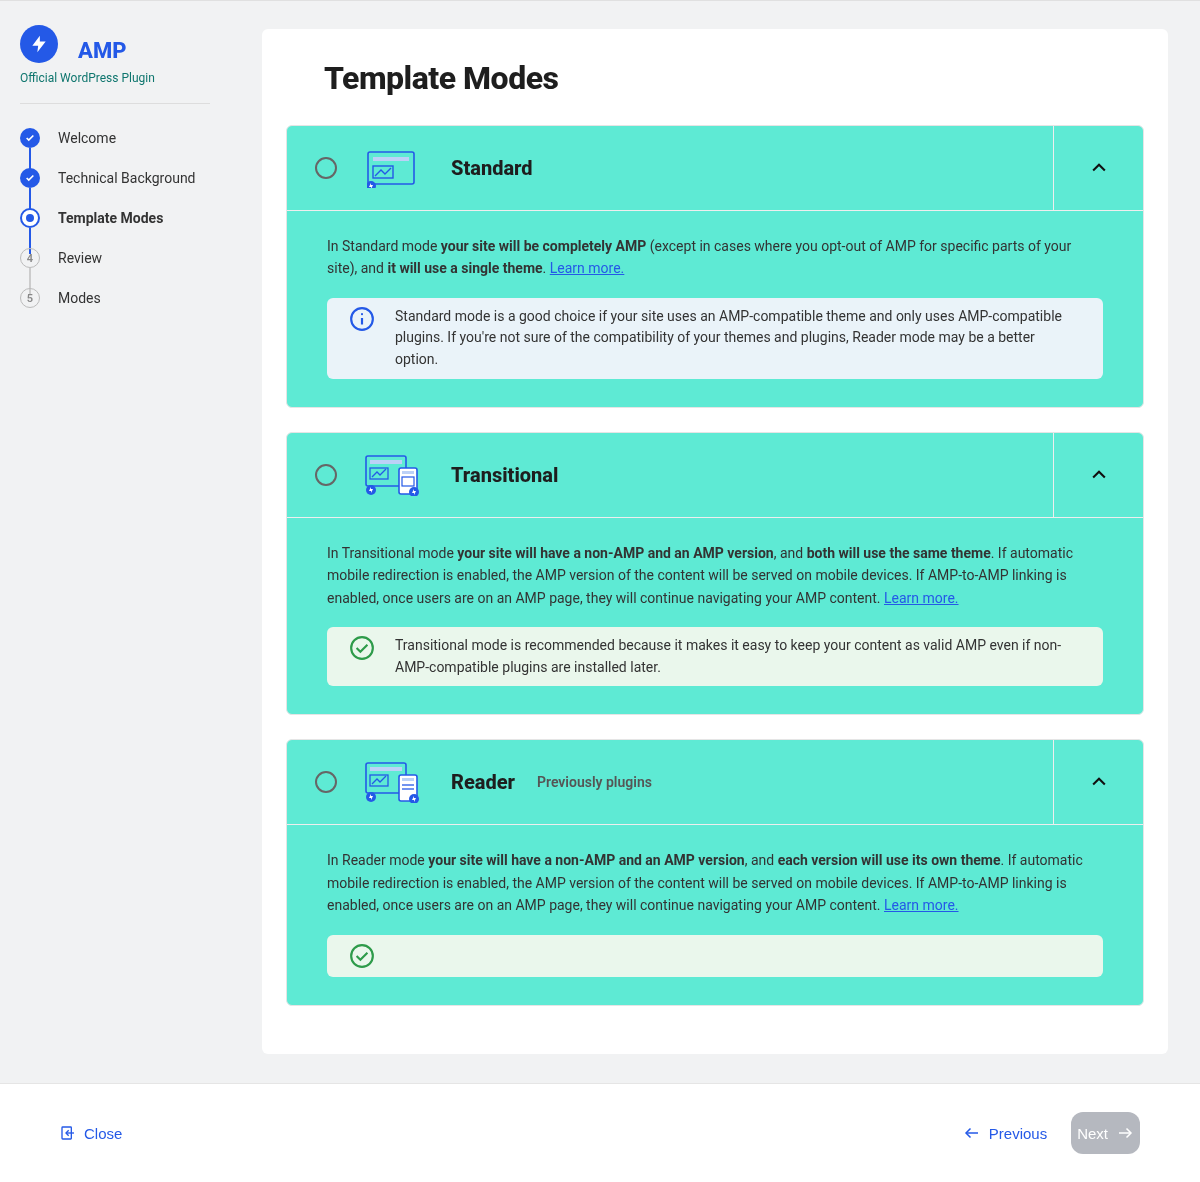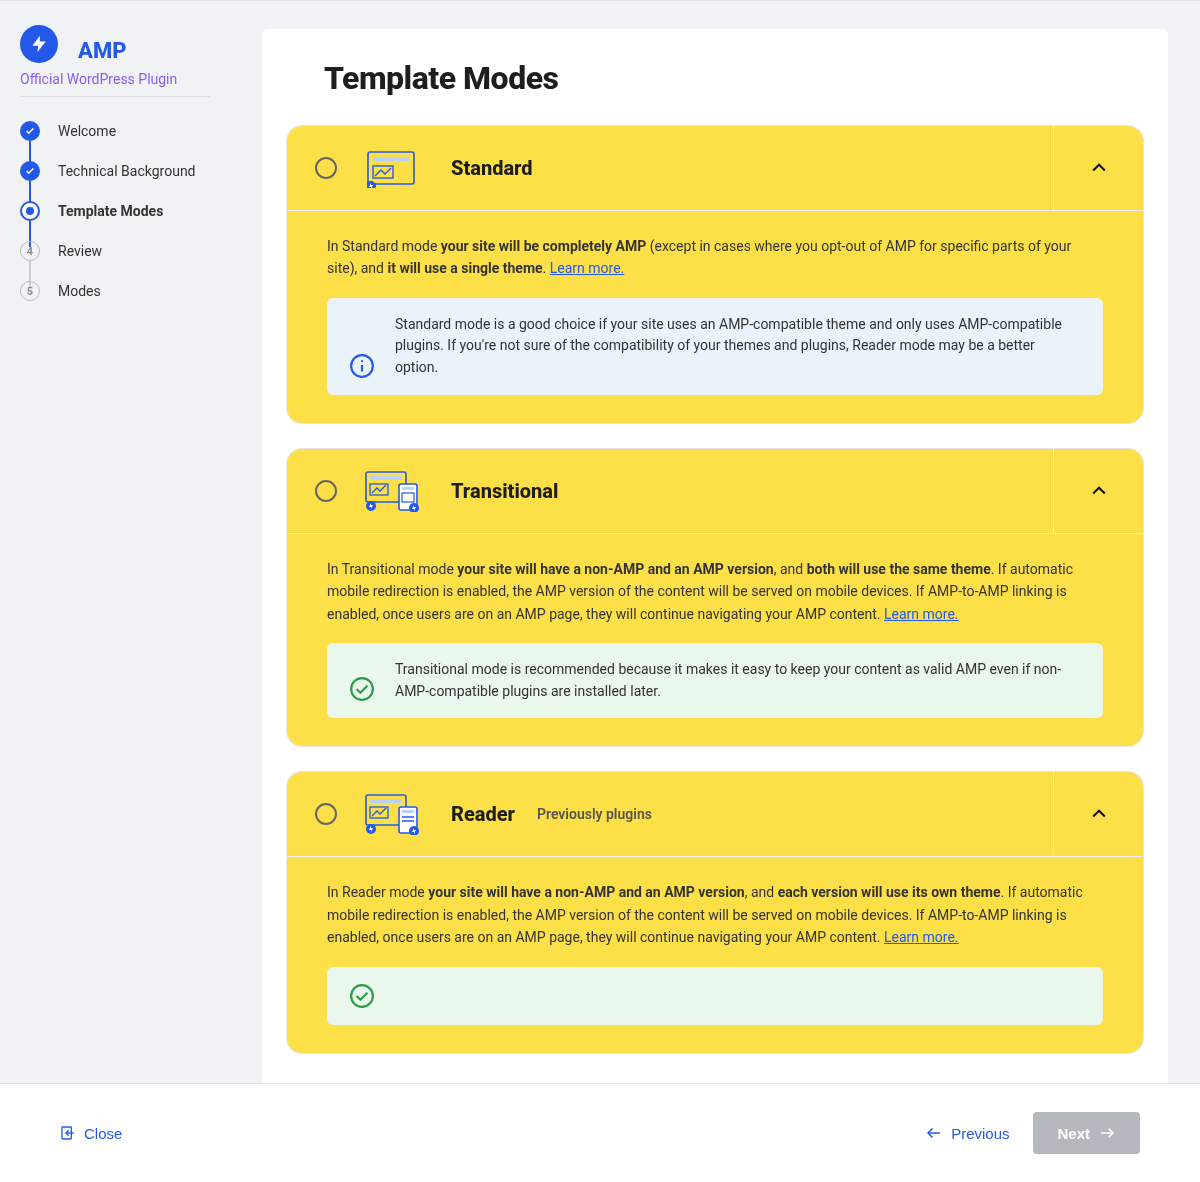--- a/index.html
+++ b/index.html
@@ -2,54 +2,54 @@
 <html><head>
 <meta charset="utf-8">
 <style>
 *{box-sizing:border-box;margin:0;padding:0}
 body{font-family:-apple-system,BlinkMacSystemFont,"Segoe UI",Roboto,sans-serif;background:#f1f2f3;color:#1e1e1e}
 .app{display:flex;min-height:1010px;border-top:1px solid #e0e0e0}
 .sidebar{width:230px;padding:24px 20px;flex-shrink:0}
 .logo-row{display:flex;align-items:flex-end;gap:20px;margin-bottom:8px}
 .logo-circle{width:38px;height:38px;background:#2459e7;border-radius:50%;display:flex;align-items:center;justify-content:center}
 .logo-title{font-size:22px;font-weight:800;color:#2459e7}
-.subtitle{font-size:14px;color:#8b5cf6;margin-bottom:9px}
+.subtitle{font-size:12px;color:#0f766e;margin-bottom:18px}
 .divider{border:none;border-top:1px solid #ddd;margin-bottom:14px}
 .steps{list-style:none;position:relative}
 .step{display:flex;align-items:center;gap:18px;padding:10px 0;font-size:14px;color:#333;position:relative}
 .step::after{content:"";position:absolute;left:9px;top:30px;width:2px;height:26px;background:#2459e7}
 .step.pending::after{background:#ccc}
 .step:last-child::after{display:none}
 .step-icon{width:20px;height:20px;border-radius:50%;flex-shrink:0;display:flex;align-items:center;justify-content:center;font-size:11px;font-weight:600}
 .step.done .step-icon{background:#2459e7;color:#fff}
 .step.active .step-icon{border:2px solid #2459e7;background:#fff}
 .step.active .step-icon::after{content:"";width:8px;height:8px;background:#2459e7;border-radius:50%}
 .step.active .step-label{font-weight:700}
 .step.pending .step-icon{border:1px solid #bbb;color:#888}
 .main{flex:1;padding:28px 32px 40px}
 .page-title{font-size:32px;font-weight:800;margin:28px 0 28px 38px;letter-spacing:-0.5px}
-.card{background:#fde047;border:1px solid #e5e5e5;border-radius:16px;margin-bottom:24px;overflow:hidden}
+.card{background:#5eead4;border:1px solid #e5e5e5;border-radius:6px;margin-bottom:24px;overflow:hidden}
 .card-head{display:flex;align-items:center;padding:22px 28px;border-bottom:1px solid #eee;position:relative}
 .radio{width:22px;height:22px;border:2px solid #666;border-radius:50%;margin-right:28px;flex-shrink:0;cursor:pointer}
 .mode-icon{width:56px;height:40px;margin-right:30px;flex-shrink:0;display:flex;align-items:center;justify-content:center}
 .card-title{font-size:20px;font-weight:800}
 .badge{font-size:14px;font-weight:600;color:#555;margin-left:22px}
 .chevron{position:absolute;right:0;top:0;bottom:0;width:90px;border-left:1px solid #eee;display:flex;align-items:center;justify-content:center;cursor:pointer}
 .card-body{padding:24px 40px 28px}
 .desc{font-size:14px;line-height:1.6;color:#333;margin-bottom:18px}
 .desc b{font-weight:700}
 .desc a{color:#2459e7;text-decoration:underline}
-.callout{display:flex;align-items:flex-end;gap:20px;padding:16px 22px;border-radius:6px;font-size:14px;line-height:1.55}
+.callout{display:flex;align-items:flex-start;gap:20px;padding:8px 22px;border-radius:6px;font-size:14px;line-height:1.55}
 .callout.info{background:#eaf3f9;color:#333}
 .callout.success{background:#eaf7ec;color:#333}
 .callout-icon{flex-shrink:0;width:26px;height:26px}
 .footer{position:fixed;left:0;right:0;bottom:0;background:#fff;border-top:1px solid #e5e5e5;padding:28px 60px;display:flex;align-items:center;justify-content:space-between}
 .footer-left,.footer-right{display:flex;align-items:center;gap:24px}
 .btn-link{background:none;border:none;color:#2459e7;font-size:15px;font-weight:400;cursor:pointer;display:flex;align-items:center;gap:8px}
-.btn-primary{background:#b5b8bf;color:#fff;border:none;border-radius:4px;padding:12px 24px;font-size:15px;font-weight:700;display:flex;align-items:center;gap:8px;cursor:pointer}
+.btn-primary{background:#b5b8bf;color:#fff;border:none;border-radius:12px;padding:12px 6px;font-size:15px;font-weight:400;display:flex;align-items:center;gap:8px;cursor:pointer}
 </style>
 </head>
 <body>
 
 <div class="app">
   <aside class="sidebar">
     <div class="logo-row">
       <div class="logo-circle">
         <svg width="20" height="20" viewBox="0 0 24 24" fill="#fff">
             <path d="M13 2 L4 14 H11 L10 22 L20 9 H13 Z"></path>

